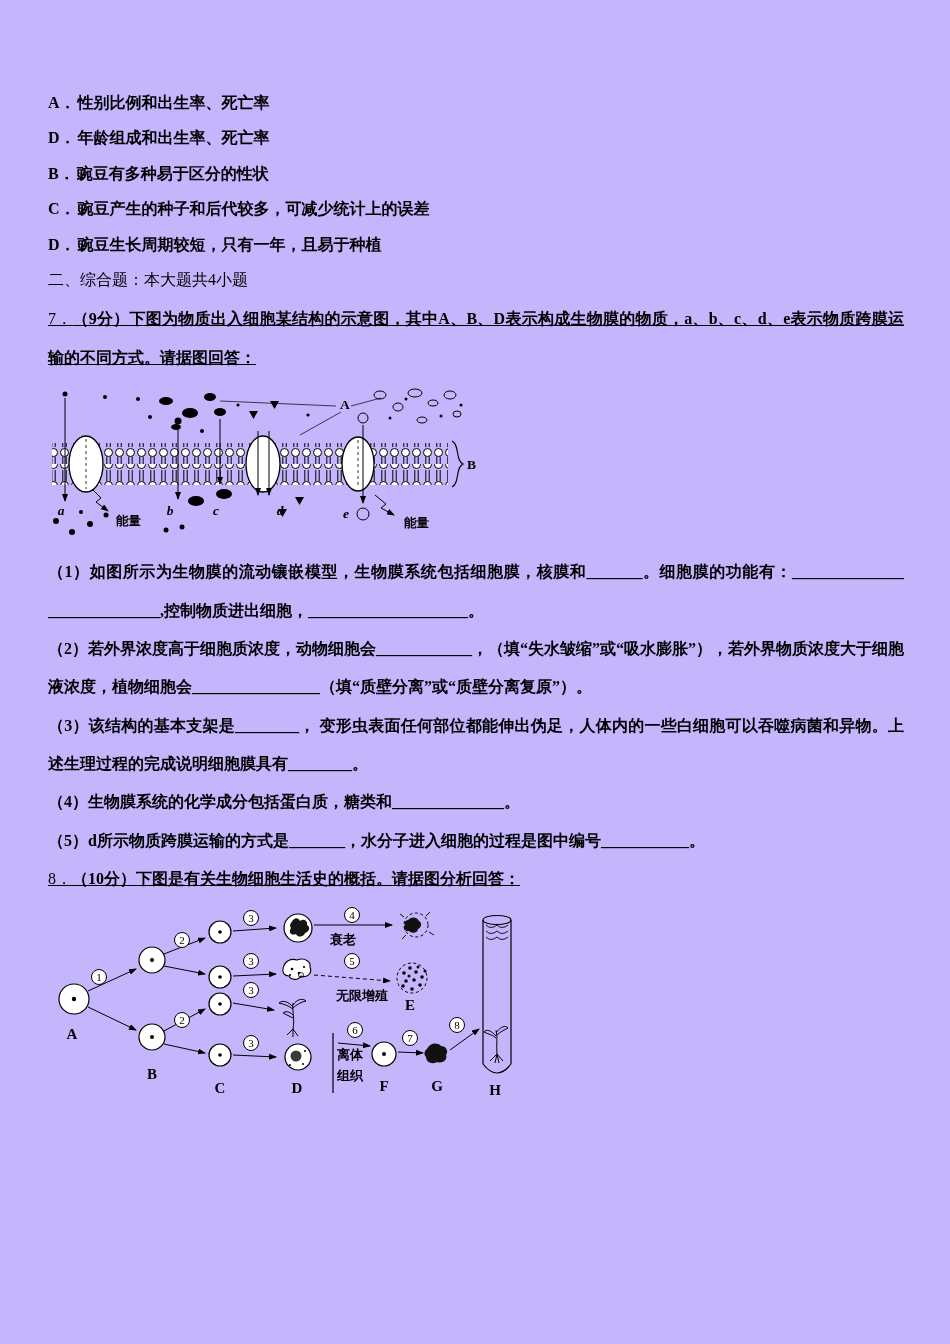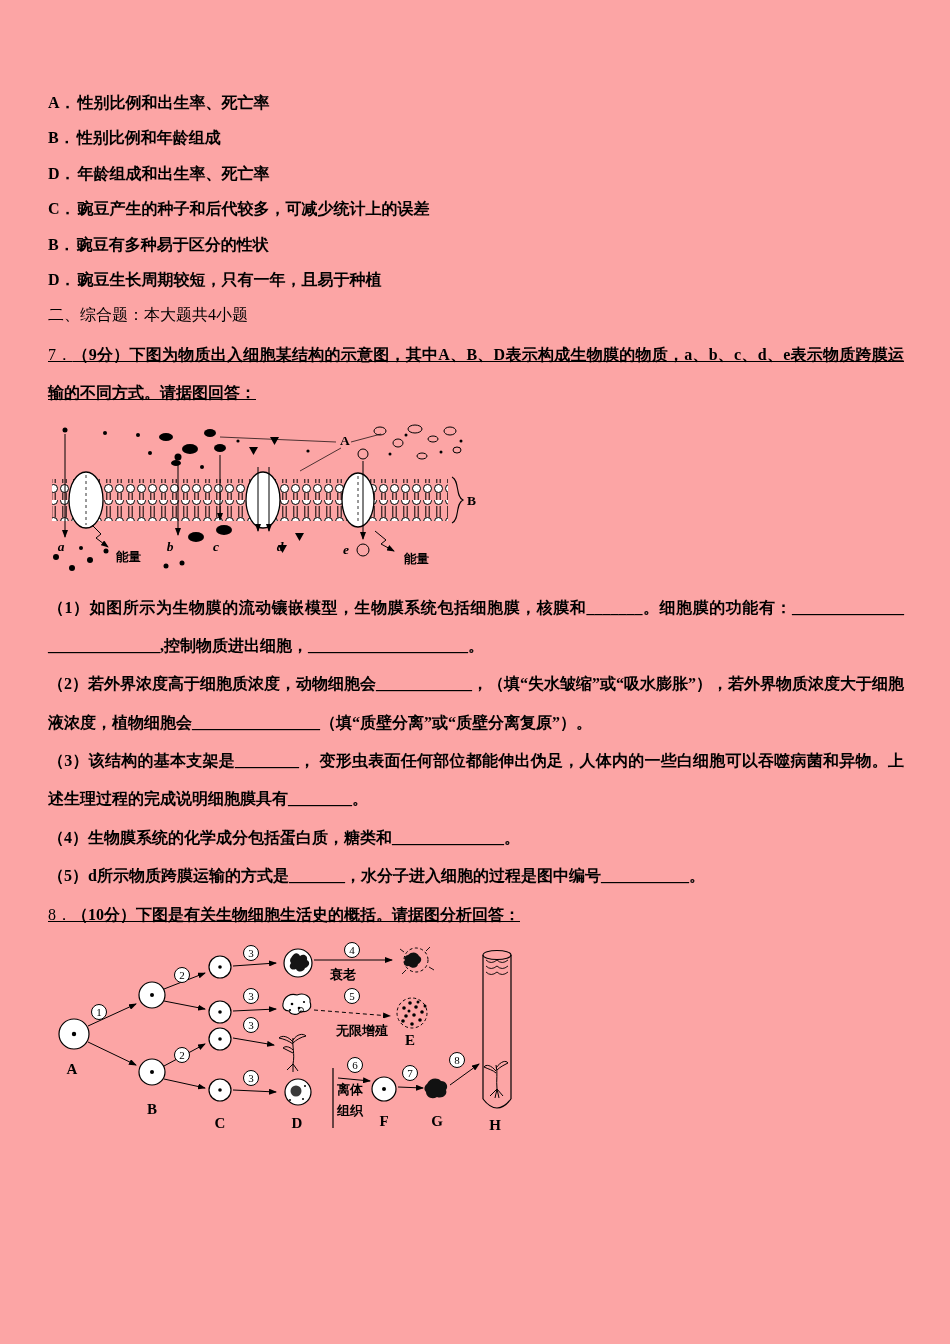--- a/index.html
+++ b/index.html
@@ -1,17 +1,17 @@
 <!DOCTYPE html>
 <html><head>
 <meta charset="utf-8">
 <style>
   html,body{margin:0;padding:0;background:#ffffff;}
   .page{
-    width:950px;height:1344px;margin:0 auto;background:#fca5a5;color:#000;
+    width:950px;height:1344px;margin:0 auto;background:#c4b5fd;color:#000;
     font-family:"Liberation Serif","DejaVu Serif",serif;
     font-size:16px;padding:92px 46px 28px 48px;box-sizing:border-box;overflow:hidden;
   }
   p{margin:0;}
   .opt{font-weight:700;line-height:1.4;margin-bottom:13px;}
   .opt .lab{margin-right:2px;}
   .qline{line-height:1.4;margin-bottom:13px;}
   .qnum{font-weight:400;}
   .section-title{font-weight:400;line-height:1.4;margin:3px 0 9px 0;}
   .para{font-weight:700;line-height:2.4;text-align:justify;}
@@ -28,27 +28,26 @@
   .num{font-size:11px;text-anchor:middle;}
   .term{font-size:13px;font-weight:700;}
 </style>
 </head>
 <body>
 
 <div class="page">
 
   <section>
     <p class="opt"><span class="lab">A．</span><span>性别比例和出生率、死亡率</span></p>
-    <p class="opt"><span class="lab">B．</span><span>性别比例和年龄组成</span></p>
     <p class="opt"><span class="lab">D．</span><span>年龄组成和出生率、死亡率</span></p>
   </section>
 
   <section>
+    <p class="opt"><span class="lab">B．</span><span>豌豆有多种易于区分的性状</span></p>
     <p class="opt"><span class="lab">C．</span><span>豌豆产生的种子和后代较多，可减少统计上的误差</span></p>
-    <p class="opt"><span class="lab">B．</span><span>豌豆有多种易于区分的性状</span></p>
     <p class="opt"><span class="lab">D．</span><span>豌豆生长周期较短，只有一年，且易于种植</span></p>
   </section>
 
   <p class="section-title">二、综合题：本大题共4小题</p>
 
   <section>
     <p class="stem-para"><span class="qnum">7．</span><span>（9分）下图为物质出入细胞某结构的示意图，其中A、B、D表示构成生物膜的物质，a、b、c、d、e表示物质跨膜运输的不同方式。请据图回答：</span></p>
 
     <div class="figure">
       <svg width="430" height="158" viewBox="0 0 430 158">

